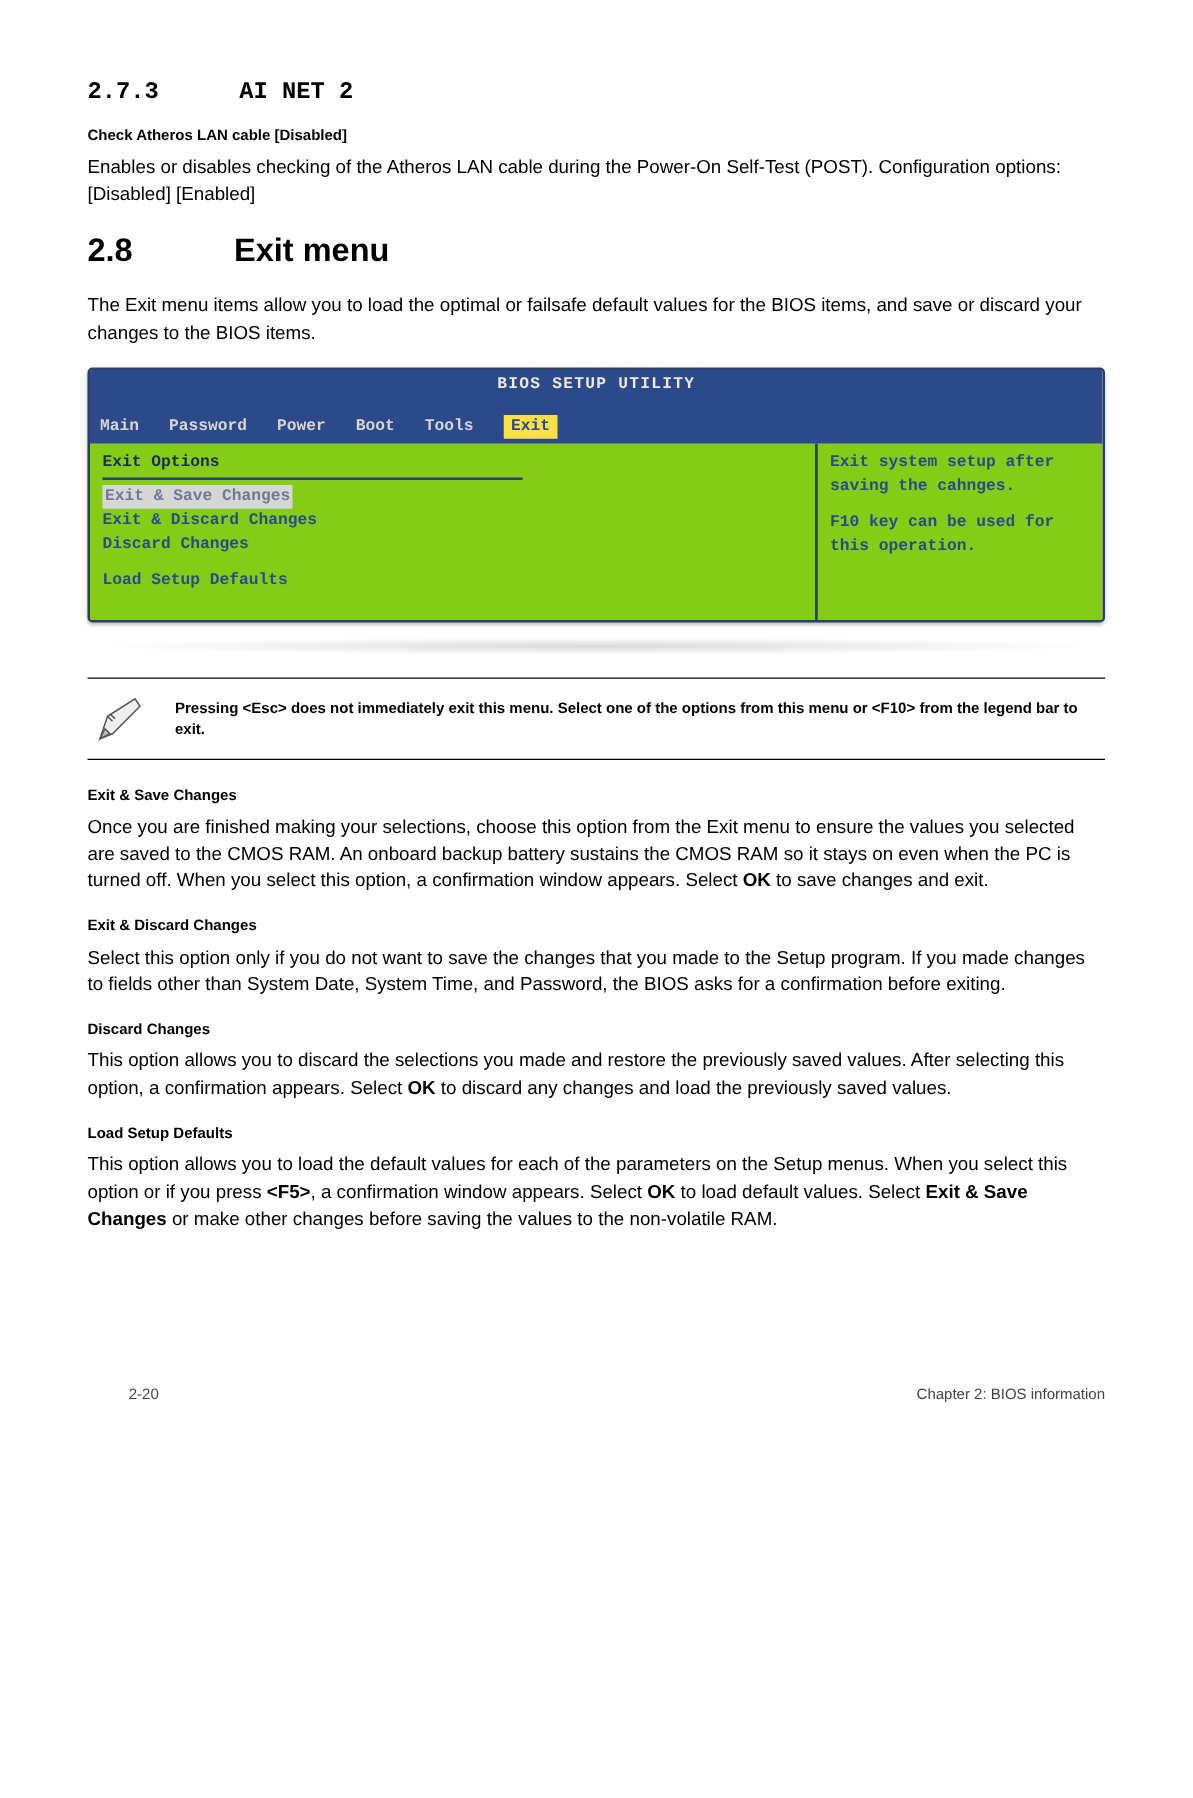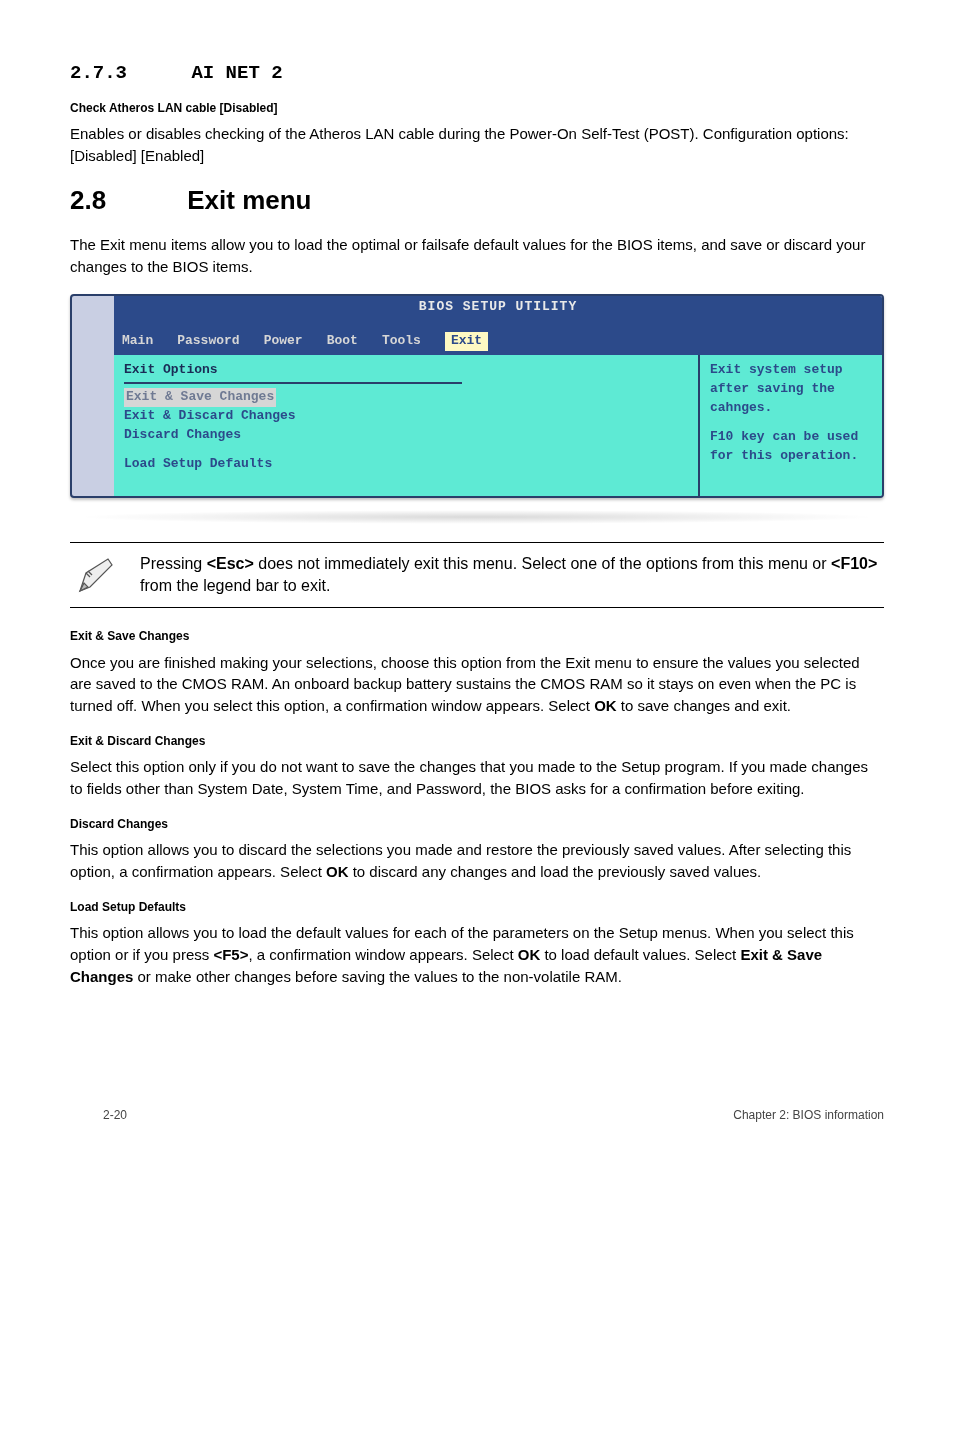--- a/index.html
+++ b/index.html
@@ -21,47 +21,46 @@
 
   .bios {
     border: 2px solid #2a3f6a;
     border-radius: 4px;
     overflow: hidden;
     margin: 12px 0 18px 0;
     font-family: "Courier New", monospace;
     font-size: 13px;
     box-shadow: 0 2px 3px rgba(0,0,0,0.25);
     background: #c9cfe3;
-    padding-left: 42px;
   }
   .bios-menubar {
     background: #2c4a8a;
     color: #d6d6d6;
     padding: 2px 8px 4px 8px;
   }
   .bios-title { text-align: center; font-weight: bold; color: #e9e9e9; letter-spacing: 1px; }
   .bios-tabs { display: flex; gap: 24px; margin-top: 16px; }
   .bios-tabs span { font-weight: bold; }
-  .bios-tabs .sel { background: #fef9c3; color: #2c4a8a; padding: 0 6px; }
-  .bios-body { display: flex; background: #5eead4; }
+  .bios-tabs .sel { background: #fde047; color: #2c4a8a; padding: 0 6px; }
+  .bios-body { display: flex; background: #84cc16; }
   .bios-left {
     flex: 1;
     border: 2px solid #2a3f6a;
     border-top: none;
     border-bottom: none;
     border-left: none;
     padding: 6px 10px 22px 10px;
     color: #2c4a8a;
     font-weight: bold;
   }
   .bios-left .hdr { color: #1a2b55; margin-bottom: 2px; }
   .bios-left hr { border: none; border-top: 2px solid #2a3f6a; margin: 2px 0 4px 0; width: 60%; }
   .bios-left .hl { background: #d6d6d6; color: #6f7a93; display: inline-block; padding: 0 2px; font-weight: bold; }
   .bios-right {
-    width: 184px;
+    width: 230px;
     padding: 6px 10px;
     color: #2c4a8a;
     font-weight: bold;
     border: 2px solid #2a3f6a;
     border-top: none;
     border-bottom: none;
     border-right: none;
     margin-left: -2px;
   }
   .shadow-strip {
@@ -74,21 +73,21 @@
   .note {
     display: flex;
     gap: 22px;
     border-top: 1px solid #000;
     border-bottom: 1px solid #000;
     padding: 10px 4px;
     margin: 0 0 20px 0;
     align-items: center;
   }
   .note svg { flex: 0 0 auto; }
-  .note-text { font-size: 16px; line-height: 1.4; }
+  .note-text { font-size: 12px; line-height: 1.4; font-weight: bold; }
 
   .footer {
     display: flex;
     justify-content: space-between;
     font-size: 12px;
     color: #444;
     margin-top: 120px;
     border-top: none;
     margin-left: 33px;
   }

